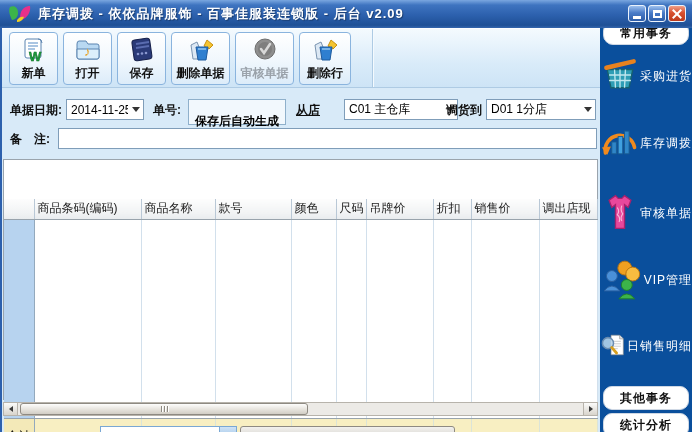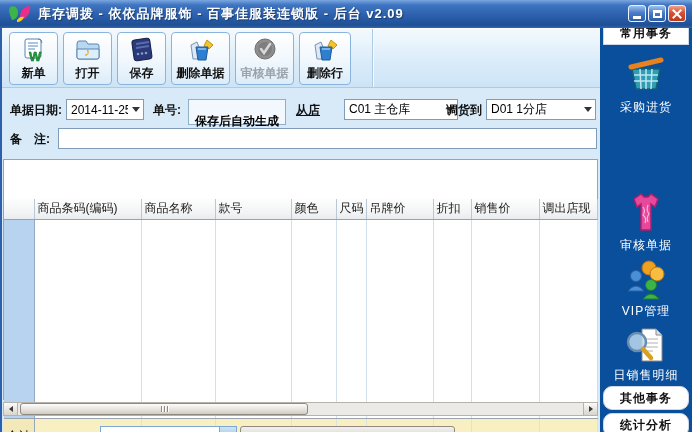--- a/index.html
+++ b/index.html
@@ -86,22 +86,22 @@
   .bottom-combo { position:absolute; left:98px; top:398px; width:137px; height:18px; background:#fff; border:1px solid #7aa8d4; display:flex; }
   .bottom-combo .bc-btn { margin-left:auto; width:17px; background:linear-gradient(180deg,#cfe3f6,#8db8e2); border-left:1px solid #7aa8d4; }
   .bottom-button { position:absolute; left:238px; top:398px; width:215px; height:18px;
     background:linear-gradient(180deg,#f2f1ee,#c9c6bf); border:1px solid #8e8a82; border-radius:3px; }
 
   
   .sidebar { position:absolute; left:600px; top:28px; width:92px; height:404px; background:#0a4f9c; }
   .side-tab { position:absolute; left:3px; width:86px; height:24px; background:#fff; border:1px solid #cfd8e4;
     border-radius:9px; display:flex; align-items:center; justify-content:center;
     font-weight:bold; color:#111; cursor:pointer; letter-spacing:1px; }
-  .side-tab.top { top:-7px; border-radius:0; }
-  .side-item { position:absolute; left:0; width:92px; display:flex; flex-direction:column; align-items:center; cursor:pointer; }
+  .side-tab.top { top:-7px; border-radius:10px; }
+  .side-item { position:absolute; left:0; width:92px; display:flex; align-items:center; cursor:pointer; }
   .side-item .slabel { color:#fff; font-size:12px; letter-spacing:1px; margin-top:3px; white-space:nowrap; }
 </style>
 </head>
 <body>
 
 <div id="window">
 
   <div class="titlebar">
     <svg class="app-logo" viewBox="0 0 24 20">
       <path d="M2 3 C6 1 10 3 10 9 C10 13 7 16 4 16 C2 12 0 6 2 3 Z" fill="#3cb44a"></path>
@@ -304,20 +304,30 @@
 
     <div class="side-item" style="top:26px;">
       <svg width="44" height="42" viewBox="0 0 44 38">
         <path d="M8 13 L36 13 L32 33 L12 33 Z" fill="#2e9db5" stroke="#16606e" stroke-width="1.5"></path>
         <path d="M10 19 L34 19 M10 25 L34 25 M16 13 L17 33 M22 13 L22 33 M28 13 L27 33" stroke="#bfe6ee" stroke-width="1.5" fill="none"></path>
         <path d="M7 11 L37 4" stroke="#e8821e" stroke-width="5" stroke-linecap="round"></path>
       </svg>
       <span class="slabel">采购进货</span>
     </div>
 
+    <div class="side-item" style="top:93px;">
+      <svg width="44" height="42" viewBox="0 0 44 40">
+        <path d="M6 32 A 16 16 0 1 1 38 26" fill="none" stroke="#f08a1e" stroke-width="4" stroke-linecap="round"></path>
+        <path d="M2 26 L8 34 L12 25 Z" fill="#f08a1e"></path>
+        <rect x="13" y="20" width="5" height="13" fill="#2f86c8" stroke="#1a5c92"></rect>
+        <rect x="20" y="14" width="5" height="19" fill="#3fa0e0" stroke="#1a5c92"></rect>
+        <rect x="27" y="8" width="5" height="25" fill="#2f86c8" stroke="#1a5c92"></rect>
+      </svg>
+      <span class="slabel">库存调拨</span>
+    </div>
 
     <div class="side-item" style="top:162px;">
       <svg width="44" height="44" viewBox="0 0 44 42">
         <path d="M10 8 L17 3 L20 6 L24 6 L27 3 L34 8 L31 16 L27 13 L27 39 L17 39 L17 13 L13 16 Z" fill="#e8489c" stroke="#a8216c" stroke-width="1.5"></path>
         <path d="M19 16 q3 4 0 8 q4 3 2 8 M24 14 q-2 5 1 9 q-3 4 -1 8" stroke="#f8b8da" stroke-width="1.2" fill="none"></path>
       </svg>
       <span class="slabel">审核单据</span>
     </div>
 
     <div class="side-item" style="top:230px;">

